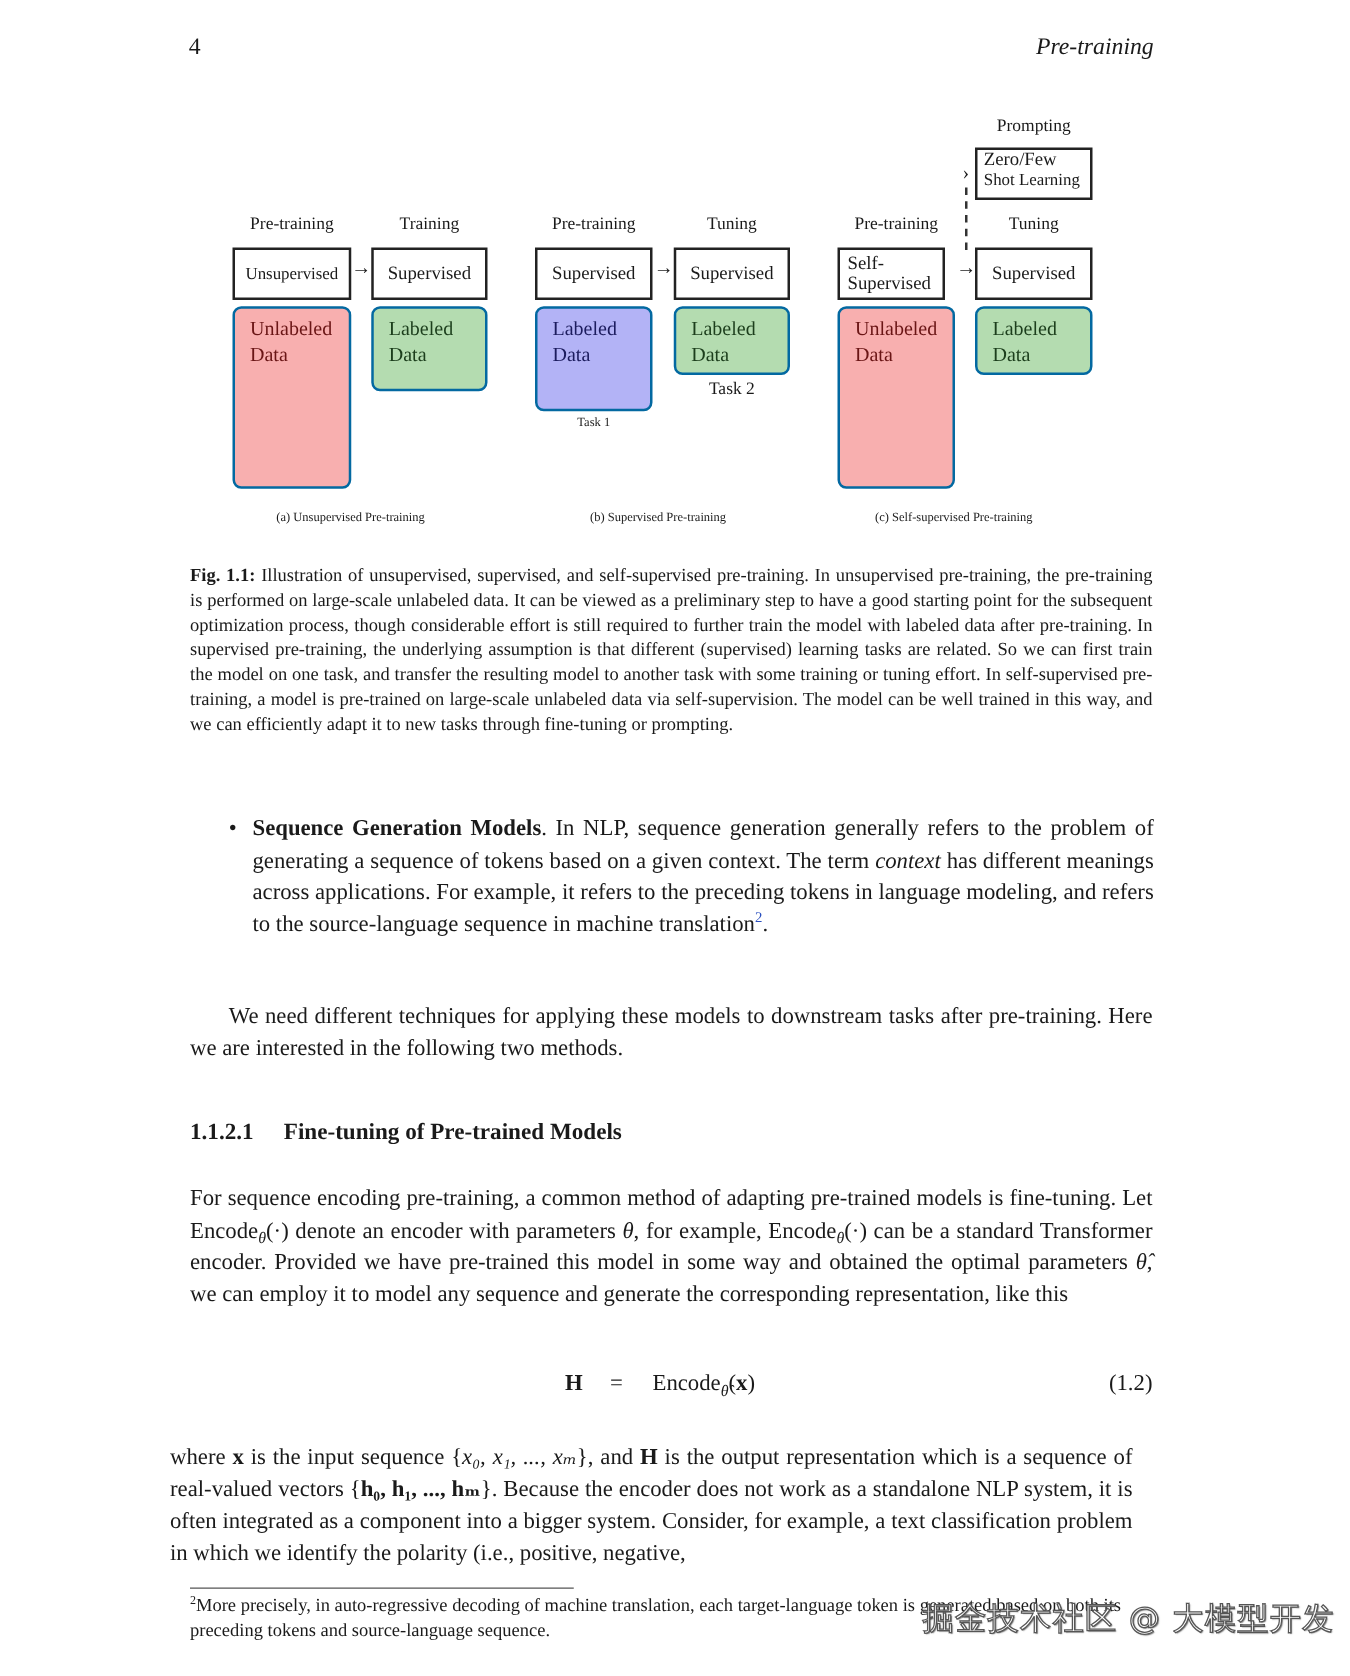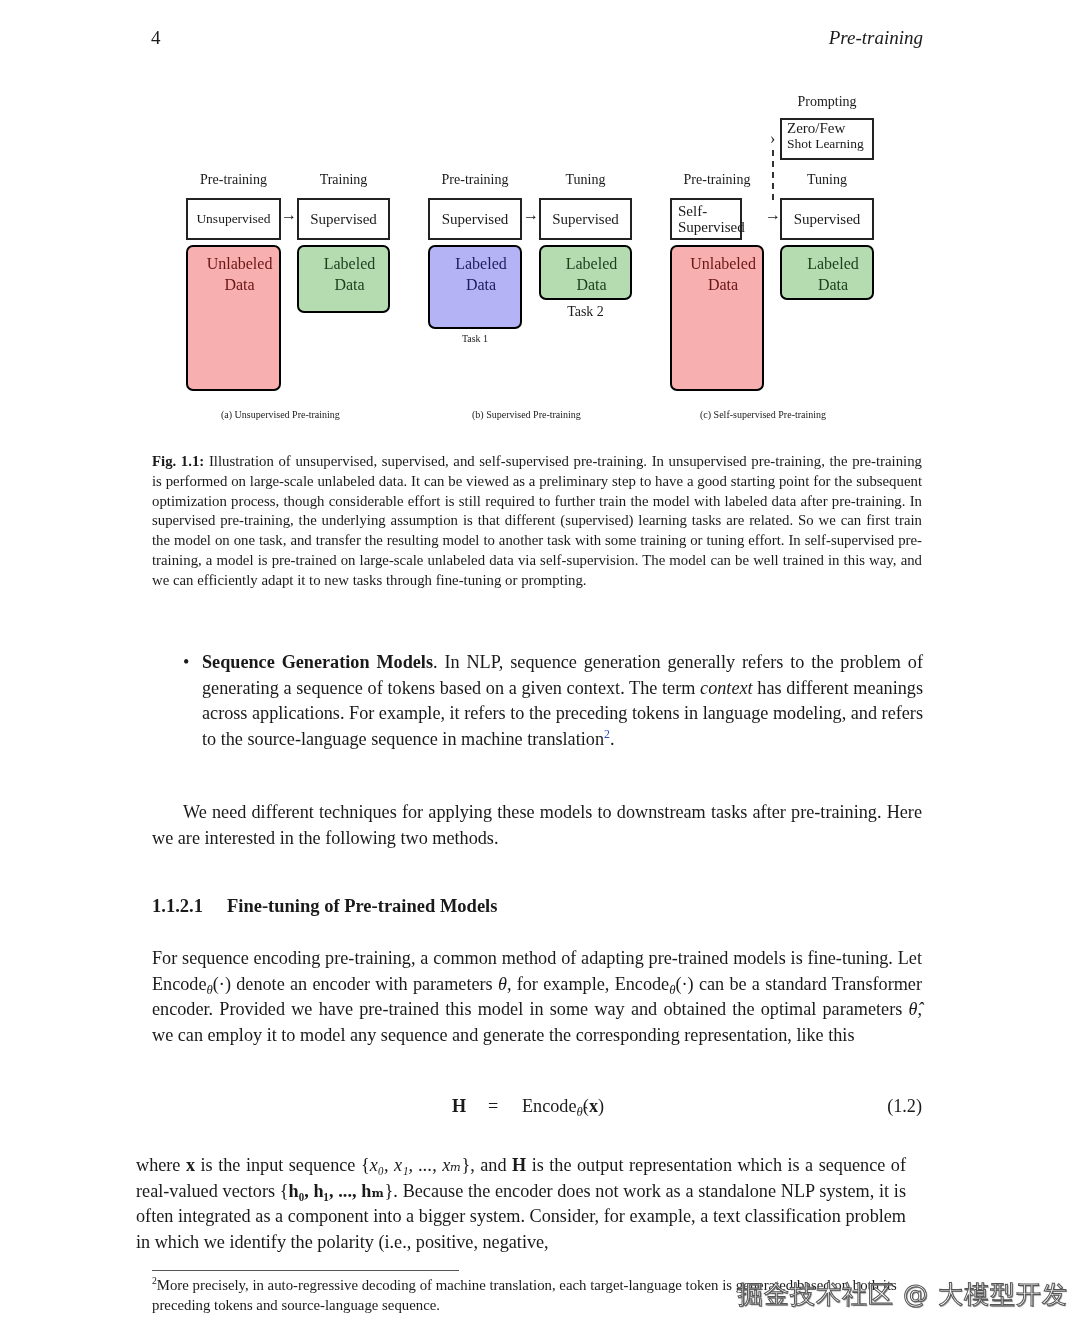--- a/index.html
+++ b/index.html
@@ -9,22 +9,22 @@
   .page-num { left: 151px; top: 27px; font-size: 19px; }
   .running-head { right: 157px; top: 27px; font-size: 19px; font-style: italic; }
 
   
   .fig-label { font-size: 14px; text-align: center; white-space: nowrap; }
   .stage-box { border: 2px solid #222; background: #fff; box-sizing: border-box;
                font-size: 15px; display: flex; align-items: center; justify-content: center;
                text-align: center; line-height: 1.1; }
   .stage-box.small { font-size: 13.5px; }
   .stage-box.left { justify-content: flex-start; padding-left: 6px; text-align: left; }
-  .data-box { border: 2px solid #000000; border-radius: 7px; box-sizing: border-box;
-              font-size: 16px; line-height: 21px; padding: 6px 0 0 12px; text-align: center; }
+  .data-box { border: 2px solid #0369a1; border-radius: 7px; box-sizing: border-box;
+              font-size: 16px; line-height: 21px; padding: 6px 0 0 12px; }
   .data-box.red { background: #f8afaf; color: #6a1515; }
   .data-box.green { background: #b4dcb0; color: #1c3e1c; }
   .data-box.blue { background: #b3b3f6; color: #1c1c5e; }
   .arrow { font-size: 16px; }
   .sub-caption { font-size: 10px; white-space: nowrap; margin-left: 28px; }
 
   .caption { left: 152px; top: 452px; width: 770px; font-size: 14.8px; line-height: 19.8px;
              text-align: justify; }
   .caption b { font-weight: bold; }
 
@@ -99,21 +99,21 @@
   <div>
     <div class="abs fig-label" style="left:780px; top:94px; width:94px;">Prompting</div>
     <div class="abs stage-box small left" style="left:780px; top:118px; width:94px; height:42px; flex-direction:column; align-items:flex-start; padding-left:5px;">
       <div style="font-size:15px;">Zero/Few</div>
       <div style="font-size:13.5px;">Shot Learning</div>
     </div>
     <div class="abs" style="left:770px; top:130px; font-size:16px;">›</div>
     <div class="abs dash-v" style="left:772px; top:150px; width:0; height:50px;"></div>
     <div class="abs fig-label" style="left:670px; top:172px; width:94px;">Pre-training</div>
     <div class="abs fig-label" style="left:780px; top:172px; width:94px;">Tuning</div>
-    <div class="abs stage-box left" style="left:670px; top:198px; width:72px; height:42px; flex-direction:column; align-items:flex-start; justify-content:center;text-align:center;">
+    <div class="abs stage-box left" style="left:670px; top:198px; width:86px; height:42px; flex-direction:column; align-items:flex-start; justify-content:center;text-align:center;">
       <div>Self-</div>
       <div>Supervised</div>
     </div>
     <div class="abs arrow" style="left:765px; top:206px;">→</div>
     <div class="abs stage-box" style="left:780px; top:198px; width:94px; height:42px;">Supervised</div>
     <div class="abs data-box red" style="left:670px; top:245px; width:94px; height:146px;">
       <div>Unlabeled</div>
       <div>Data</div>
     </div>
     <div class="abs data-box green" style="left:780px; top:245px; width:94px; height:55px;">

